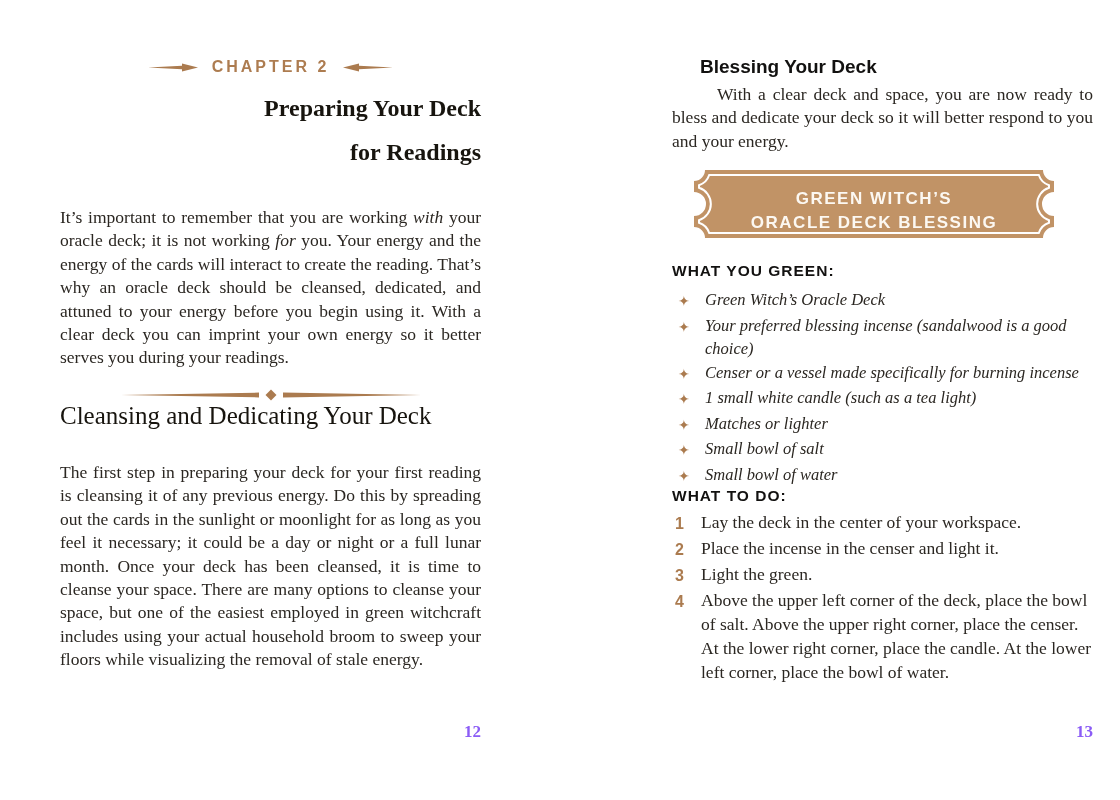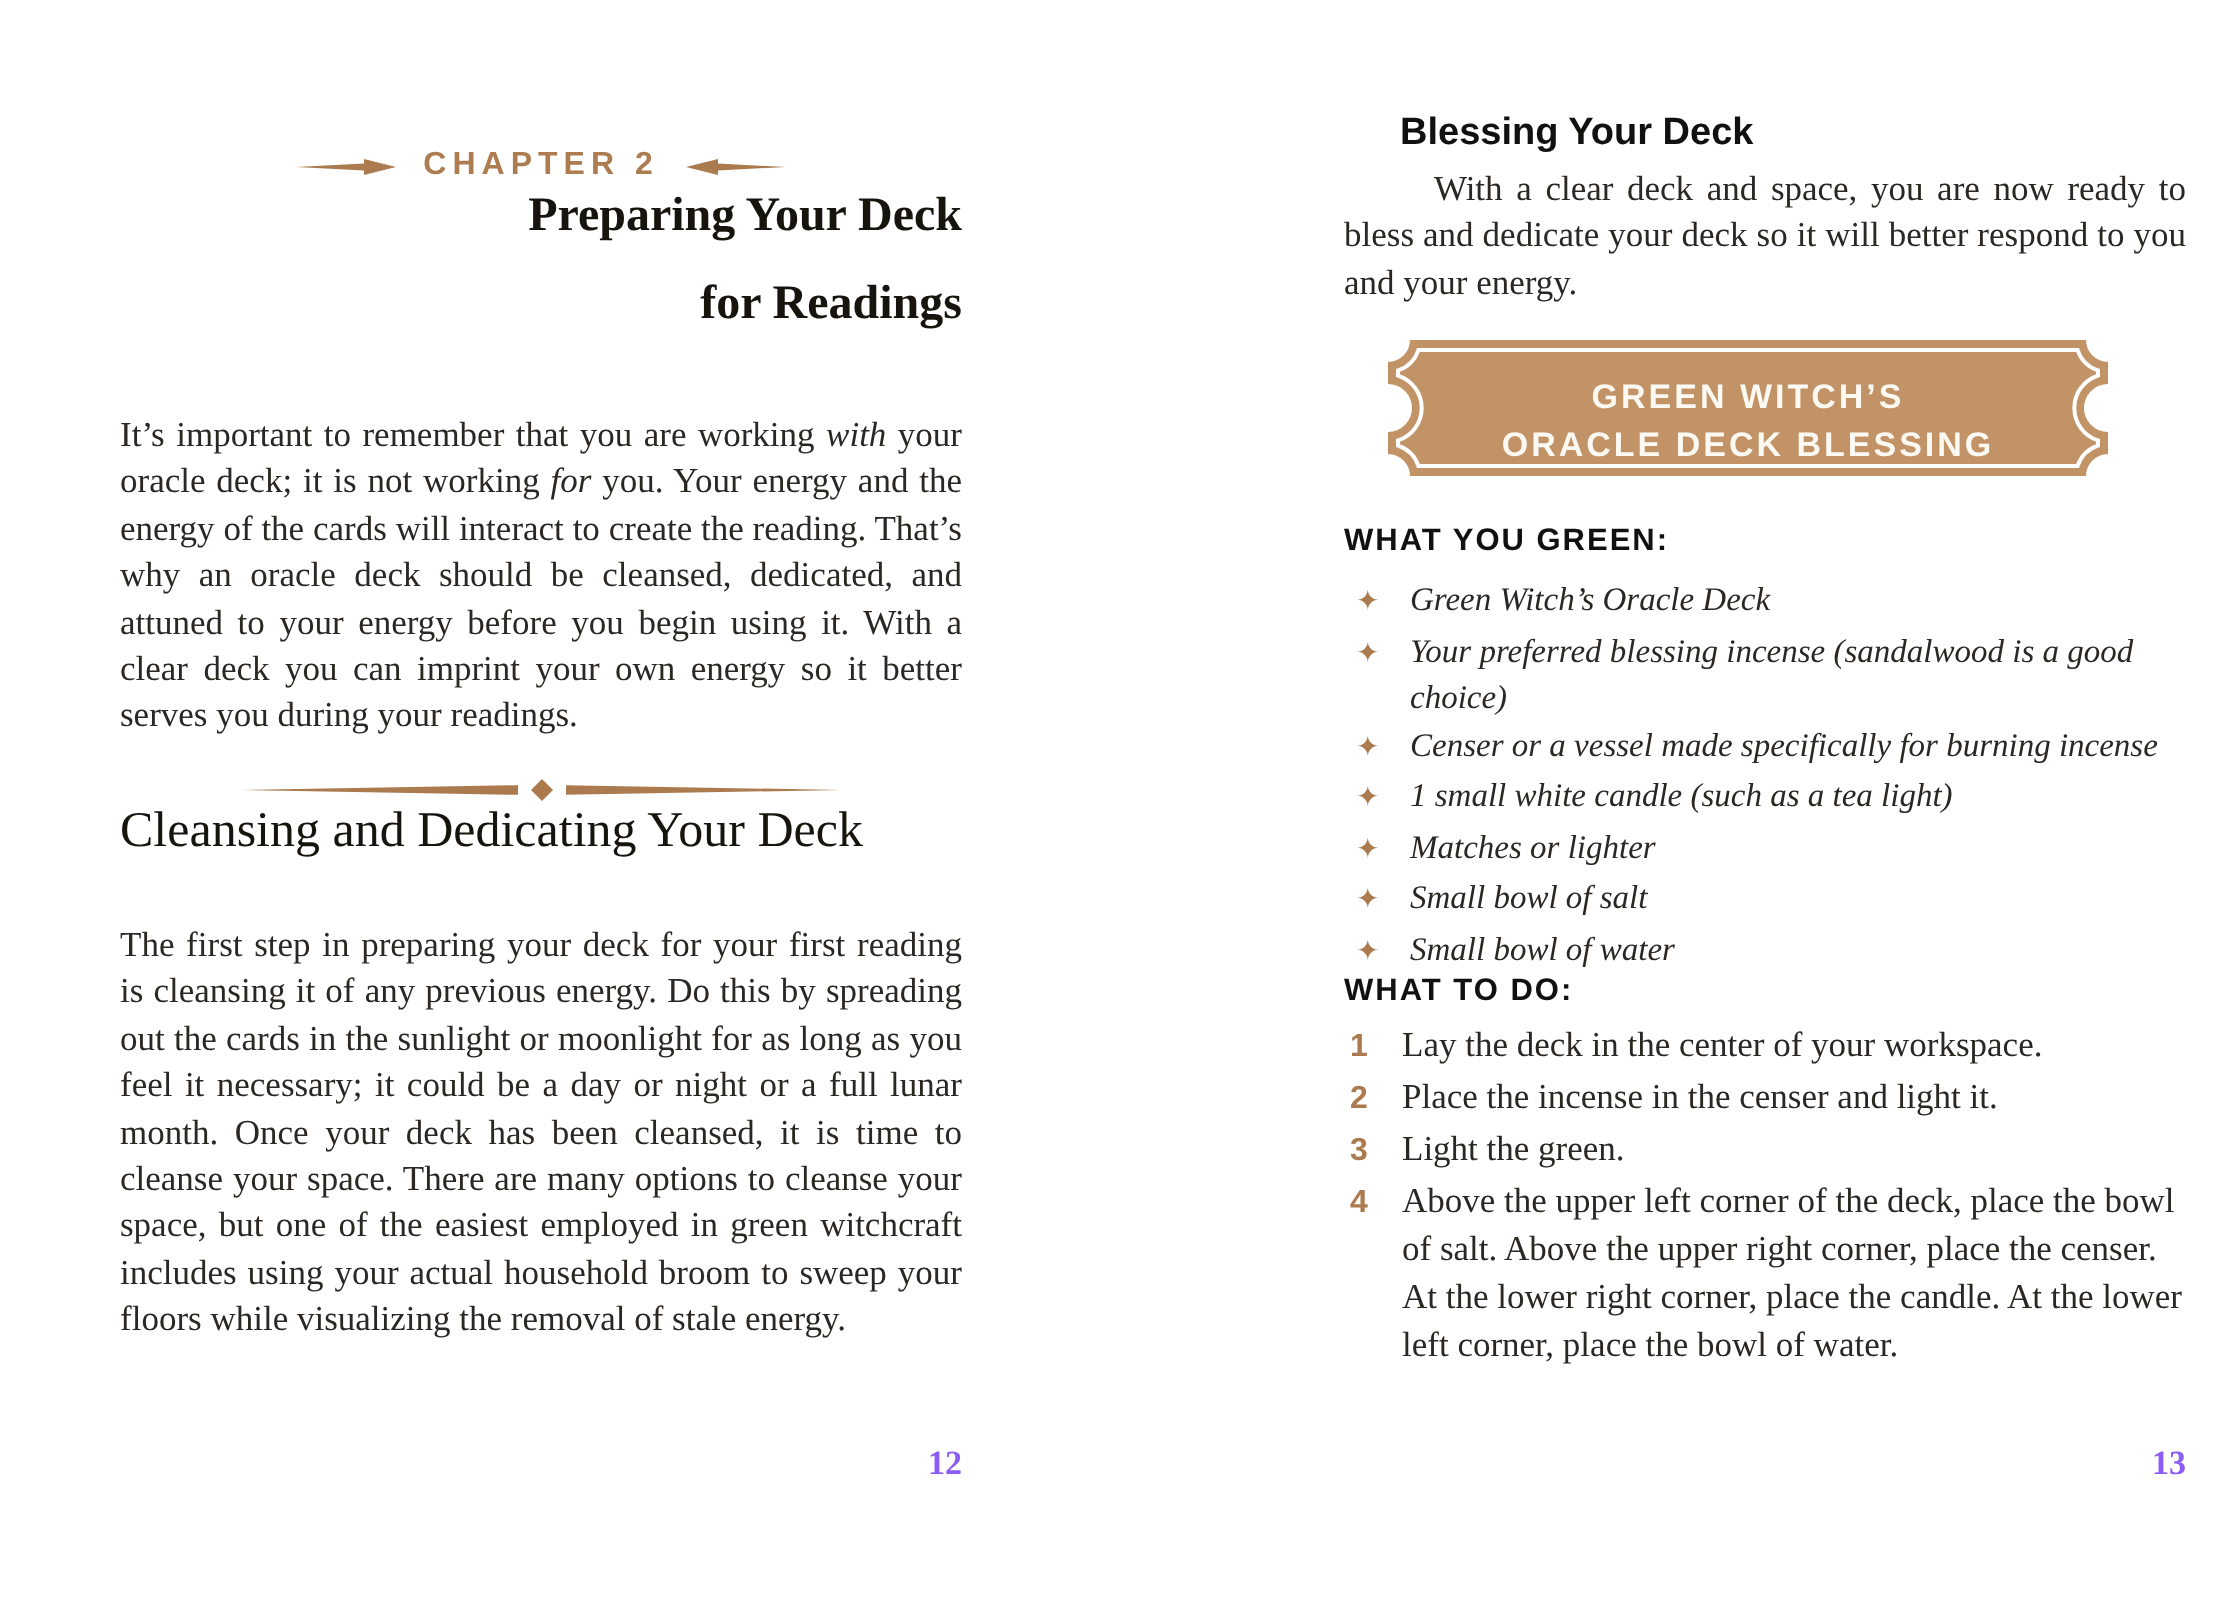--- a/index.html
+++ b/index.html
@@ -11,21 +11,21 @@
     color:#2b2722;
     overflow:hidden;
   }
   .page { position:absolute; top:0; width:421px; height:800px; }
   #left-page  { left:60px; }
   #right-page { left:672px; }
   .abs { position:absolute; left:0; right:0; }
 
   
   .chapter-row {
-    top:74px;
+    top:58px;
     display:flex; align-items:center; justify-content:center; gap:12px;
   }
   .chapter-label {
     font-family:"Liberation Sans", sans-serif;
     font-weight:bold; font-size:16px; letter-spacing:3px;
     color:#ad7c50; white-space:nowrap;
   }
   .chapter-title {
     top:86px; text-align:right;
     font-size:24px; line-height:44px; color:#17140e;

